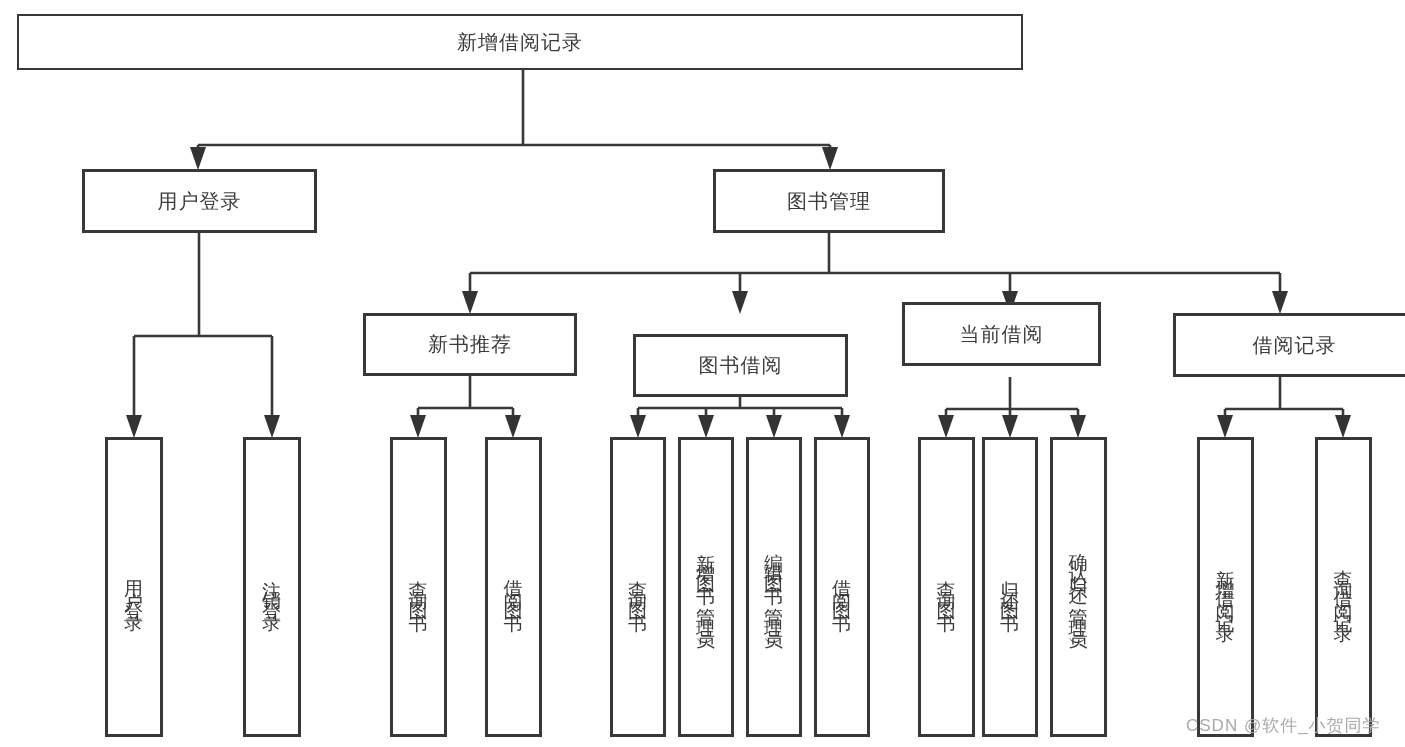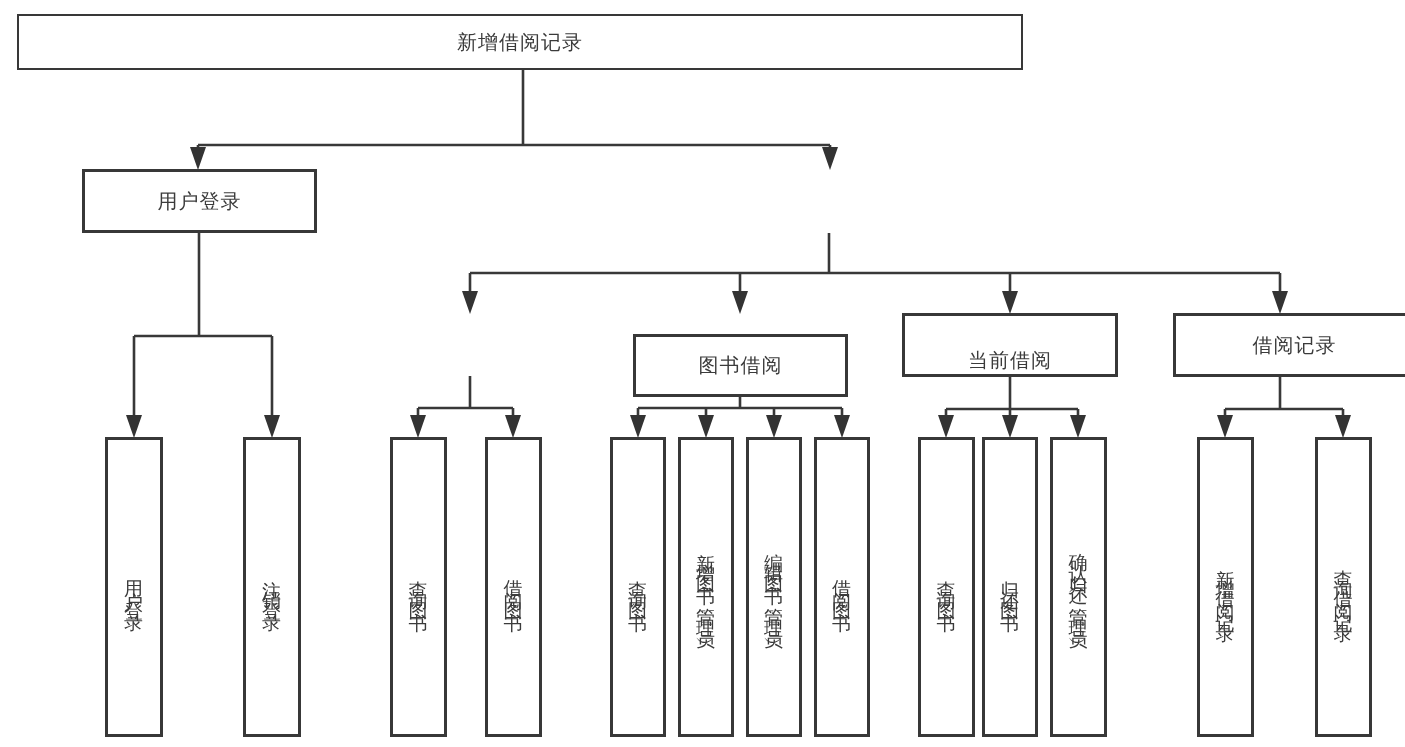--- a/index.html
+++ b/index.html
@@ -124,25 +124,31 @@
     </g>
   </svg>
 
   <div class="box root" style="left:17px;top:14px;width:1006px;height:56px;">
     <span>新增借阅记录</span>
   </div>
 
   <div class="box" style="left:82px;top:169px;width:235px;height:64px;">
     <span>用户登录</span>
   </div>
+  <div class="box" style="left:713px;top:169px;width:232px;height:64px;">
+    <span>图书管理</span>
+  </div>
 
+  <div class="box" style="left:363px;top:313px;width:214px;height:63px;">
+    <span>新书推荐</span>
+  </div>
   <div class="box" style="left:633px;top:313px;width:215px;height:63px;margin-top:21px;">
     <span>图书借阅</span>
   </div>
-  <div class="box" style="left:902px;top:313px;width:216px;height:64px;align-items:flex-end;">
+  <div class="box" style="left:902px;top:302px;width:199px;height:64px;">
     <span>当前借阅</span>
   </div>
   <div class="box" style="left:1173px;top:313px;width:243px;height:64px;">
     <span>借阅记录</span>
   </div>
 
   <div class="vbox" style="left:105px;top:437px;width:58px;height:300px;">
     <span class="vtext">用户登录</span>
   </div>
   <div class="vbox" style="left:243px;top:437px;width:58px;height:300px;">
@@ -179,14 +185,15 @@
     <span class="vtext">确认归还（管理员）</span>
   </div>
 
   <div class="vbox" style="left:1197px;top:437px;width:57px;height:300px;">
     <span class="vtext">新增借阅记录</span>
   </div>
   <div class="vbox" style="left:1315px;top:437px;width:57px;height:300px;">
     <span class="vtext">查询借阅记录</span>
   </div>
 
+  <div class="watermark">CSDN @软件_小贺同学</div>
 
 </div>
 
 </body></html>

